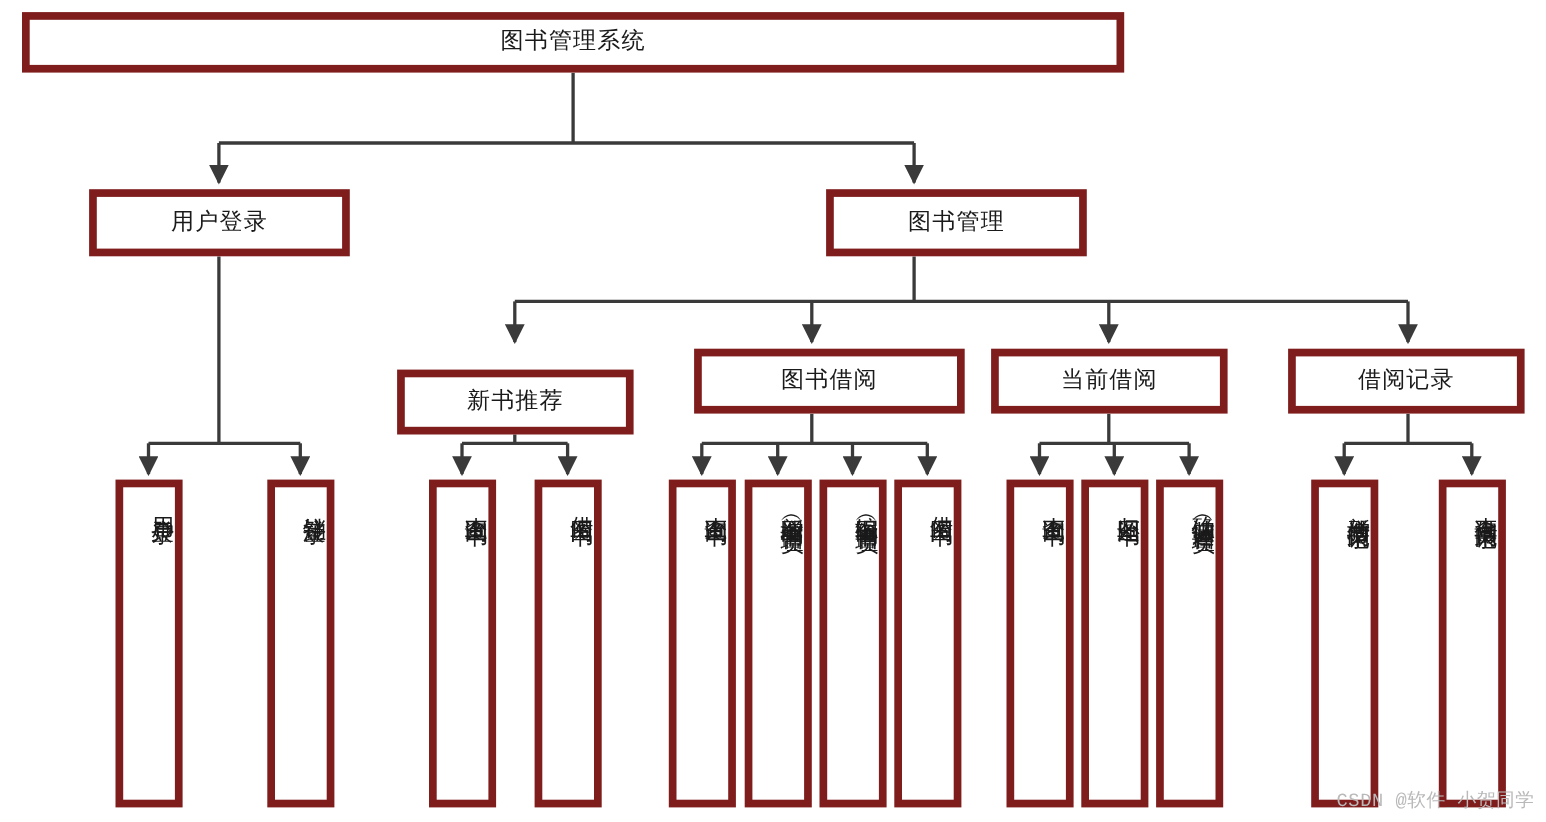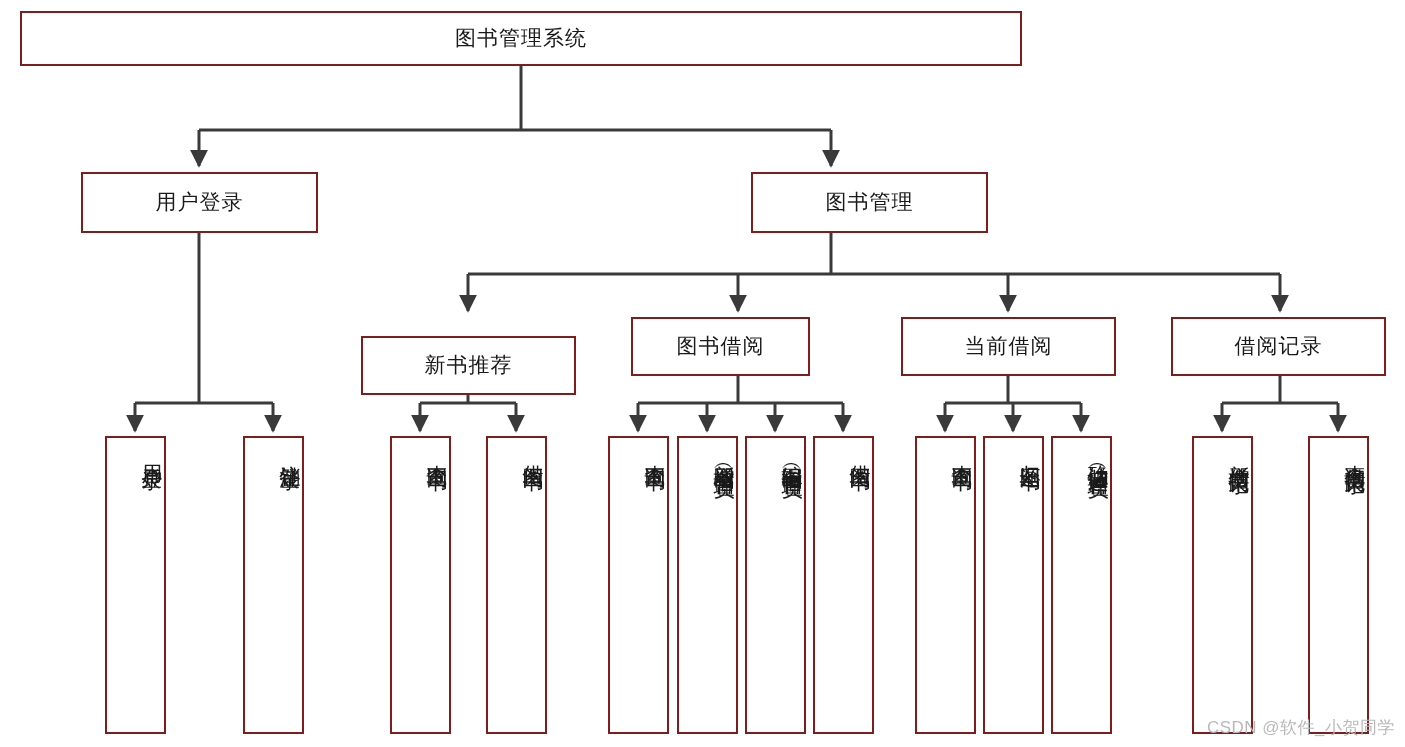--- a/index.html
+++ b/index.html
@@ -22,21 +22,21 @@
     position: absolute;
     left: 0;
     top: 0;
     width: 1405px;
     height: 747px;
     pointer-events: none;
   }
   .node {
     position: absolute;
     box-sizing: border-box;
-    border: 2px solid #7f1d1d;
+    border: 7px solid #7f1d1d;
     background: #ffffff;
     color: #1a1a1a;
     display: flex;
     align-items: center;
     justify-content: center;
     text-align: center;
     line-height: 1.18;
   }
   .node.h {
     font-size: 21px;
@@ -57,21 +57,21 @@
     display: block;
   }
   #watermark {
     position: absolute;
     right: 10px;
     bottom: 8px;
     font-size: 17px;
     color: #b9b9b9;
     letter-spacing: 0.5px;
     white-space: nowrap;
-    font-family: Liberation Sans, sans-serif;
+    font-family: Liberation Mono, monospace;
   }
 </style>
 </head>
 <body>
 
 <div id="diagram">
 
   <svg id="edges" viewBox="0 0 1405 747" width="1405" height="747" xmlns="http://www.w3.org/2000/svg">
     <defs>
       <marker id="arrow" viewBox="0 0 10 10" refX="9" refY="5" markerWidth="6" markerHeight="6" orient="auto-start-reverse">
@@ -129,21 +129,21 @@
   <div class="node h" style="left:81px; top:172px; width:237px; height:61px;">
     <span>用户登录</span>
   </div>
   <div class="node h" style="left:711px; top:172px; width:237px; height:61px;margin-left:40px;">
     <span>图书管理</span>
   </div>
 
   <div class="node h" style="left:361px; top:336px; width:215px; height:59px;">
     <span>新书推荐</span>
   </div>
-  <div class="node h" style="left:631px; top:317px; width:179px; height:59px;">
+  <div class="node h" style="left:631px; top:317px; width:246px; height:59px;">
     <span>图书借阅</span>
   </div>
   <div class="node h" style="left:1171px; top:317px; width:215px; height:59px;">
     <span>借阅记录</span>
   </div>
   <div class="node h" style="left:901px; top:317px; width:215px; height:59px;">
     <span>当前借阅</span>
   </div>
 
   <div class="node v" style="left:105px; top:436px; width:61px; height:298px;">

